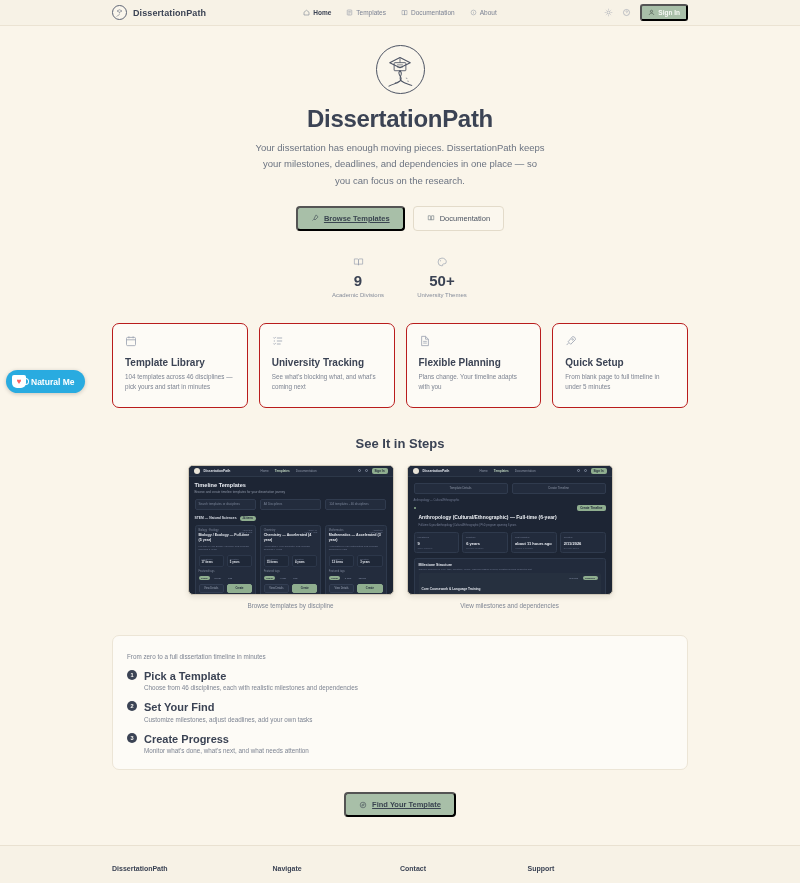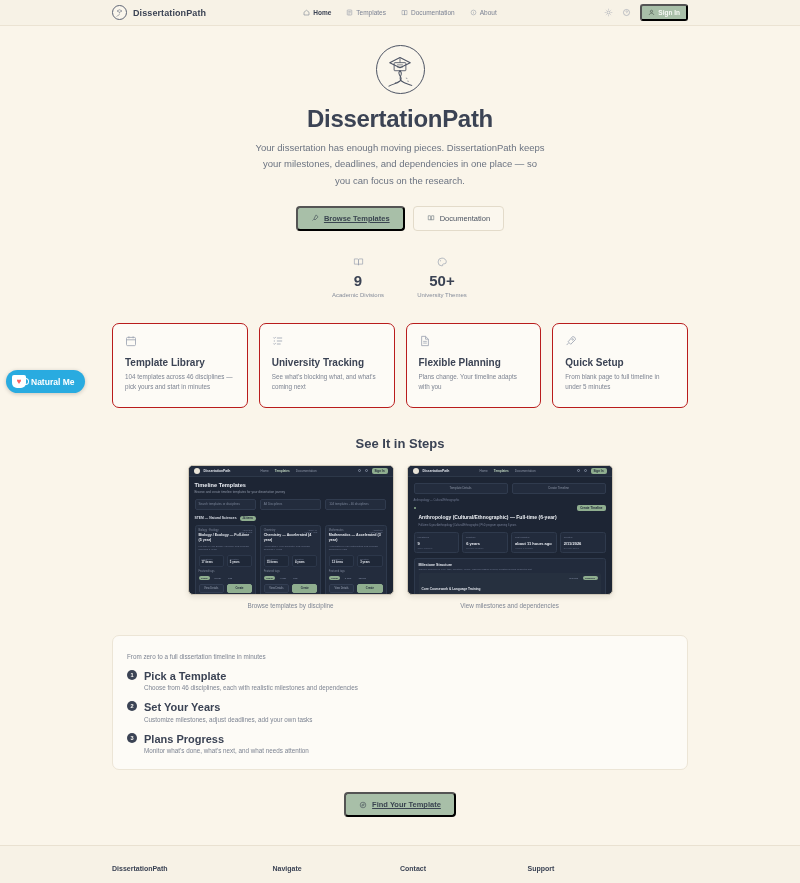--- a/index.html
+++ b/index.html
@@ -609,28 +609,28 @@
   <div class="step">
     <span class="step-num">1</span>
     <span>
       <div class="step-title">Pick a Template</div>
       <div class="step-desc">Choose from 46 disciplines, each with realistic milestones and dependencies</div>
     </span>
   </div>
   <div class="step">
     <span class="step-num">2</span>
     <span>
-      <div class="step-title">Set Your Years</div>
+      <div class="step-title">Set Your Find</div>
       <div class="step-desc">Customize milestones, adjust deadlines, add your own tasks</div>
     </span>
   </div>
   <div class="step">
     <span class="step-num">3</span>
     <span>
-      <div class="step-title">Plans Progress</div>
+      <div class="step-title">Create Progress</div>
       <div class="step-desc">Monitor what's done, what's next, and what needs attention</div>
     </span>
   </div>
 </section>
 
 <div class="final-cta">
   <button class="btn btn-primary">
     <span>
       <svg width="8" height="8" viewBox="0 0 16 16">
           <circle cx="8" cy="8" r="5.6" fill="none" stroke="#3a4450" stroke-width="1.1"></circle>

